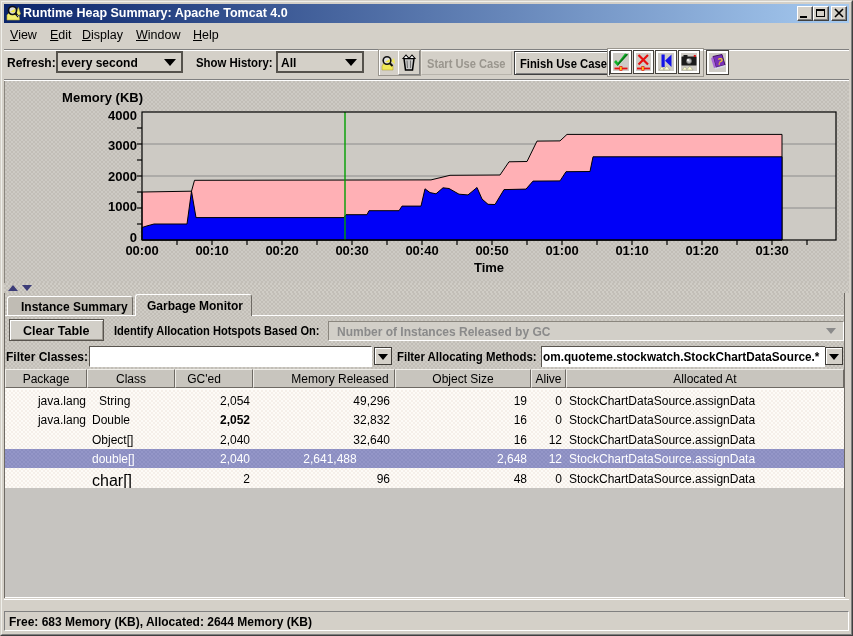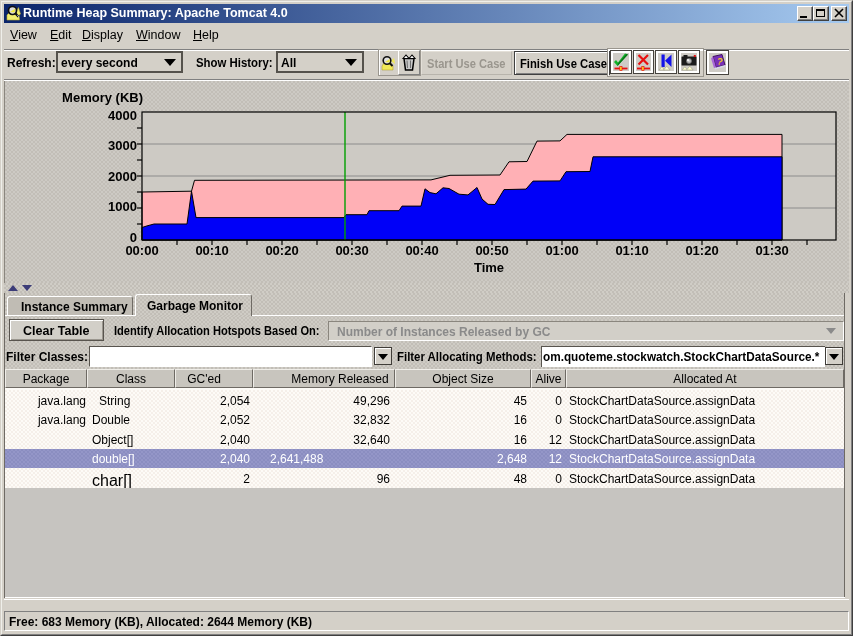--- a/index.html
+++ b/index.html
@@ -233,44 +233,44 @@
     <div class="abs" style="left:566px;top:369px;width:278px;height:19px;background:#c8c5be;border-top:1px solid #efede8;border-left:1px solid #efede8;border-right:1px solid #6e6a64;border-bottom:1px solid #6e6a64;"></div>
     <div class="abs" style="left:566px;top:372px;width:278px;text-align:center;font-size:12px;">Allocated At</div>
   </div>
 
 <div id="rows">
     <div class="abs rdots" style="left:5px;top:390px;width:839px;height:19.6px;background-color:#fdfbf7;"></div>
     <div class="abs" style="left:20px;top:393.5px;width:66px;font-size:12px;color:#000;text-align:right;white-space:nowrap;">java.lang</div>
     <div class="abs" style="left:92px;top:393.5px;width:80px;font-size:12px;color:#000;text-align:left;white-space:nowrap;margin-left:7px;">String</div>
     <div class="abs" style="left:150px;top:393.5px;width:100px;font-size:12px;color:#000;text-align:right;white-space:nowrap;">2,054</div>
     <div class="abs" style="left:270px;top:393.5px;width:120px;font-size:12px;color:#000;text-align:right;white-space:nowrap;">49,296</div>
-    <div class="abs" style="left:427px;top:393.5px;width:100px;font-size:12px;color:#000;text-align:right;white-space:nowrap;">45</div>
+    <div class="abs" style="left:427px;top:393.5px;width:100px;font-size:12px;color:#000;text-align:right;white-space:nowrap;">19</div>
     <div class="abs" style="left:502px;top:393.5px;width:60px;font-size:12px;color:#000;text-align:right;white-space:nowrap;">0</div>
     <div class="abs" style="left:569px;top:393.5px;width:280px;font-size:12px;color:#000;text-align:left;white-space:nowrap;">StockChartDataSource.assignData</div>
     <div class="abs rdots" style="left:5px;top:409.6px;width:839px;height:19.6px;background-color:#fdfbf7;"></div>
     <div class="abs" style="left:20px;top:413.1px;width:66px;font-size:12px;color:#000;text-align:right;white-space:nowrap;">java.lang</div>
     <div class="abs" style="left:92px;top:413.1px;width:80px;font-size:12px;color:#000;text-align:left;white-space:nowrap;">Double</div>
-    <div class="abs" style="left:150px;top:413.1px;width:100px;font-size:12px;color:#000;text-align:right;white-space:nowrap;">2,052</div>
+    <div class="abs" style="left:150px;top:413.1px;width:100px;font-size:12px;color:#000;text-align:right;white-space:nowrap;font-weight:bold;">2,052</div>
     <div class="abs" style="left:270px;top:413.1px;width:120px;font-size:12px;color:#000;text-align:right;white-space:nowrap;">32,832</div>
     <div class="abs" style="left:427px;top:413.1px;width:100px;font-size:12px;color:#000;text-align:right;white-space:nowrap;">16</div>
     <div class="abs" style="left:502px;top:413.1px;width:60px;font-size:12px;color:#000;text-align:right;white-space:nowrap;">0</div>
     <div class="abs" style="left:569px;top:413.1px;width:280px;font-size:12px;color:#000;text-align:left;white-space:nowrap;">StockChartDataSource.assignData</div>
     <div class="abs rdots" style="left:5px;top:429.2px;width:839px;height:19.6px;background-color:#fdfbf7;"></div>
     <div class="abs" style="left:20px;top:432.7px;width:66px;font-size:12px;color:#000;text-align:right;white-space:nowrap;"></div>
     <div class="abs" style="left:92px;top:432.7px;width:80px;font-size:12px;color:#000;text-align:left;white-space:nowrap;">Object[]</div>
     <div class="abs" style="left:150px;top:432.7px;width:100px;font-size:12px;color:#000;text-align:right;white-space:nowrap;">2,040</div>
     <div class="abs" style="left:270px;top:432.7px;width:120px;font-size:12px;color:#000;text-align:right;white-space:nowrap;">32,640</div>
     <div class="abs" style="left:427px;top:432.7px;width:100px;font-size:12px;color:#000;text-align:right;white-space:nowrap;">16</div>
     <div class="abs" style="left:502px;top:432.7px;width:60px;font-size:12px;color:#000;text-align:right;white-space:nowrap;">12</div>
     <div class="abs" style="left:569px;top:432.7px;width:280px;font-size:12px;color:#000;text-align:left;white-space:nowrap;">StockChartDataSource.assignData</div>
     <div class="abs pdots" style="left:5px;top:448.8px;width:839px;height:19.6px;background-color:#9496c8;"></div>
     <div class="abs" style="left:20px;top:452.3px;width:66px;font-size:12px;color:#fff;text-align:right;white-space:nowrap;"></div>
     <div class="abs" style="left:92px;top:452.3px;width:80px;font-size:12px;color:#fff;text-align:left;white-space:nowrap;">double[]</div>
     <div class="abs" style="left:150px;top:452.3px;width:100px;font-size:12px;color:#fff;text-align:right;white-space:nowrap;">2,040</div>
-    <div class="abs" style="left:270px;top:452.3px;width:120px;font-size:12px;color:#fff;text-align:left;white-space:nowrap;">2,641,488</div>
+    <div class="abs" style="left:270px;top:452.3px;width:120px;font-size:12px;color:#fff;text-align:center;white-space:nowrap;">2,641,488</div>
     <div class="abs" style="left:427px;top:452.3px;width:100px;font-size:12px;color:#fff;text-align:right;white-space:nowrap;">2,648</div>
     <div class="abs" style="left:502px;top:452.3px;width:60px;font-size:12px;color:#fff;text-align:right;white-space:nowrap;">12</div>
     <div class="abs" style="left:569px;top:452.3px;width:280px;font-size:12px;color:#fff;text-align:left;white-space:nowrap;">StockChartDataSource.assignData</div>
     <div class="abs rdots" style="left:5px;top:468.4px;width:839px;height:19.6px;background-color:#fdfbf7;"></div>
     <div class="abs" style="left:20px;top:471.9px;width:66px;font-size:12px;color:#000;text-align:right;white-space:nowrap;"></div>
     <div class="abs" style="left:92px;top:471.9px;width:80px;font-size:16px;color:#000;text-align:left;white-space:nowrap;">char[]</div>
     <div class="abs" style="left:150px;top:471.9px;width:100px;font-size:12px;color:#000;text-align:right;white-space:nowrap;">2</div>
     <div class="abs" style="left:270px;top:471.9px;width:120px;font-size:12px;color:#000;text-align:right;white-space:nowrap;">96</div>
     <div class="abs" style="left:427px;top:471.9px;width:100px;font-size:12px;color:#000;text-align:right;white-space:nowrap;">48</div>
     <div class="abs" style="left:502px;top:471.9px;width:60px;font-size:12px;color:#000;text-align:right;white-space:nowrap;">0</div>

